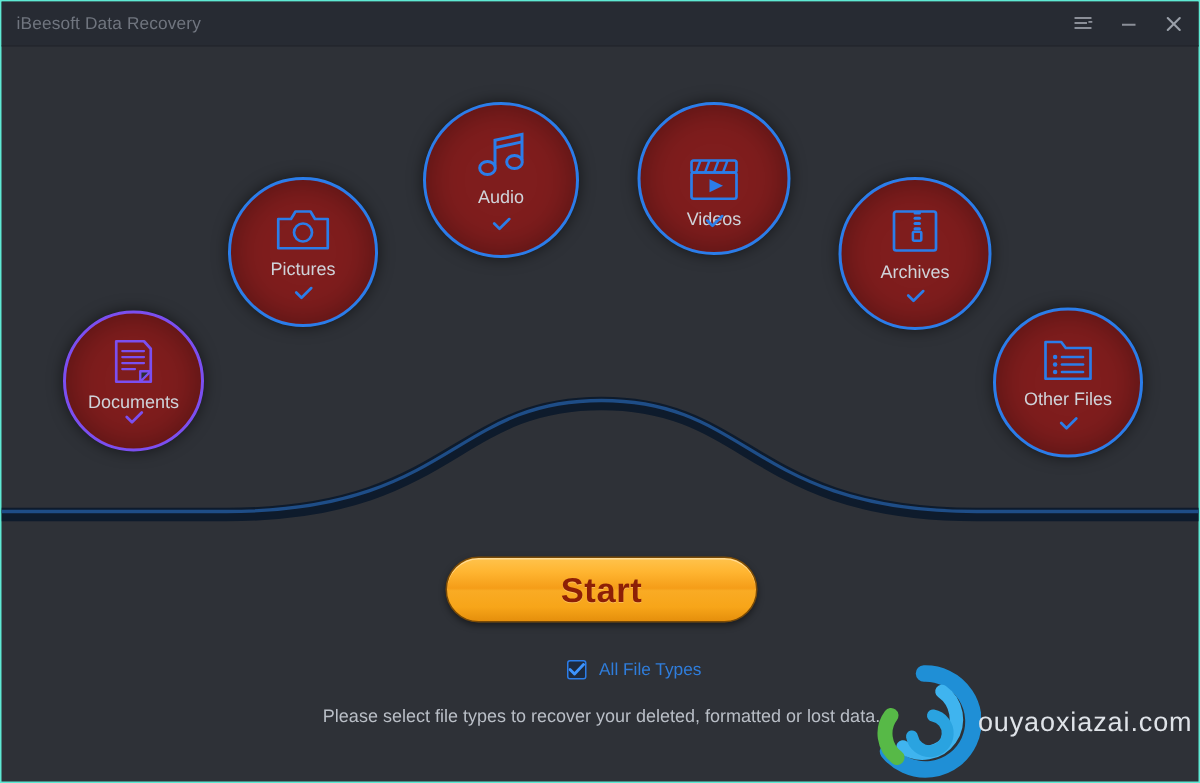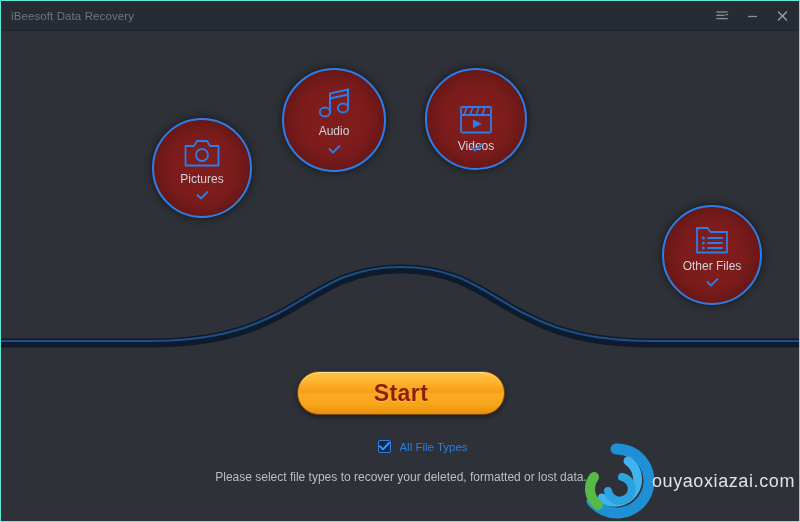--- a/index.html
+++ b/index.html
@@ -208,20 +208,40 @@
         </span>
       </div>
     </div>
   </div>
 
   <svg id="wave" viewBox="0 0 800 110" preserveAspectRatio="none">
     <path d="M0,92 L150,92 C300,92 300,18 400,18 C500,18 500,92 650,92 L800,92" fill="none" stroke="#0e1b2c" stroke-width="9" stroke-linecap="round"></path>
     <path d="M0,90 L150,90 C300,90 300,16 400,16 C500,16 500,90 650,90 L800,90" fill="none" stroke="#1e4d87" stroke-width="2.2" stroke-linecap="round"></path>
   </svg>
 
+  <div class="cat purple" id="cat-documents">
+    <div class="cat-icon">
+      <svg width="30" height="32" viewBox="0 0 30 32">
+        <path d="M3.5 2.5 H22 L26.5 7.5 V29.5 H3.5 Z" fill="none" stroke="currentColor" stroke-width="1.8" stroke-linejoin="round"></path>
+        <path d="M26.5 22.5 L19.5 29.5 L19.5 22.5 Z" fill="#2b2e34" stroke="currentColor" stroke-width="1.6" stroke-linejoin="round"></path>
+        <g stroke="currentColor" stroke-width="1.5" stroke-linecap="round">
+          <path d="M7.5 9 H22"></path>
+            <path d="M7.5 13 H22"></path>
+            <path d="M7.5 17 H22"></path>
+            <path d="M7.5 21 H16"></path>
+        </g>
+      </svg>
+    </div>
+    <div class="cat-label">Documents</div>
+    <div class="cat-check">
+      <svg width="13" height="9" viewBox="0 0 13 9">
+          <path d="M1.5 4 L5 7.5 L11.5 1" fill="none" stroke="currentColor" stroke-width="1.8" stroke-linecap="round" stroke-linejoin="round"></path>
+        </svg>
+    </div>
+  </div>
 
   <div class="cat" id="cat-pictures">
     <div class="cat-icon">
       <svg width="36" height="30" viewBox="0 0 36 30">
         <path d="M1.5 8 H10 L13 3 H23 L26 8 H34.5 V27.5 H1.5 Z" fill="none" stroke="currentColor" stroke-width="1.8" stroke-linejoin="round"></path>
         <circle cx="18" cy="17" r="6" fill="none" stroke="currentColor" stroke-width="1.8"></circle>
       </svg>
     </div>
     <div class="cat-label">Pictures</div>
     <div class="cat-check">
@@ -263,20 +283,40 @@
       </svg>
     </div>
     <div class="cat-label">Videos</div>
     <div class="cat-check">
       <svg width="13" height="9" viewBox="0 0 13 9">
           <path d="M1.5 4 L5 7.5 L11.5 1" fill="none" stroke="currentColor" stroke-width="1.8" stroke-linecap="round" stroke-linejoin="round"></path>
         </svg>
     </div>
   </div>
 
+  <div class="cat" id="cat-archives">
+    <div class="cat-icon">
+      <svg width="32" height="32" viewBox="0 0 32 32">
+        <rect x="2" y="3" width="28" height="26" rx="1.5" fill="none" stroke="currentColor" stroke-width="1.8"></rect>
+        <g stroke="currentColor" stroke-width="2" stroke-linecap="round">
+          <path d="M16 4 H19"></path>
+            <path d="M16 7.5 H19"></path>
+            <path d="M16 11 H19"></path>
+            <path d="M16 14.5 H19"></path>
+        </g>
+        <rect x="14.6" y="16.5" width="5.6" height="6" rx="1" fill="none" stroke="currentColor" stroke-width="1.7"></rect>
+      </svg>
+    </div>
+    <div class="cat-label">Archives</div>
+    <div class="cat-check">
+      <svg width="13" height="9" viewBox="0 0 13 9">
+          <path d="M1.5 4 L5 7.5 L11.5 1" fill="none" stroke="currentColor" stroke-width="1.8" stroke-linecap="round" stroke-linejoin="round"></path>
+        </svg>
+    </div>
+  </div>
 
   <div class="cat" id="cat-other">
     <div class="cat-icon">
       <svg width="34" height="30" viewBox="0 0 34 30">
         <path d="M2 27.5 V3 H12.5 L15.5 7 H32 V27.5 Z" fill="none" stroke="currentColor" stroke-width="1.8" stroke-linejoin="round"></path>
         <g stroke="currentColor" stroke-width="1.8" stroke-linecap="round">
           <path d="M13 13 H27"></path>
             <path d="M13 18 H27"></path>
             <path d="M13 23 H27"></path>
         </g>

